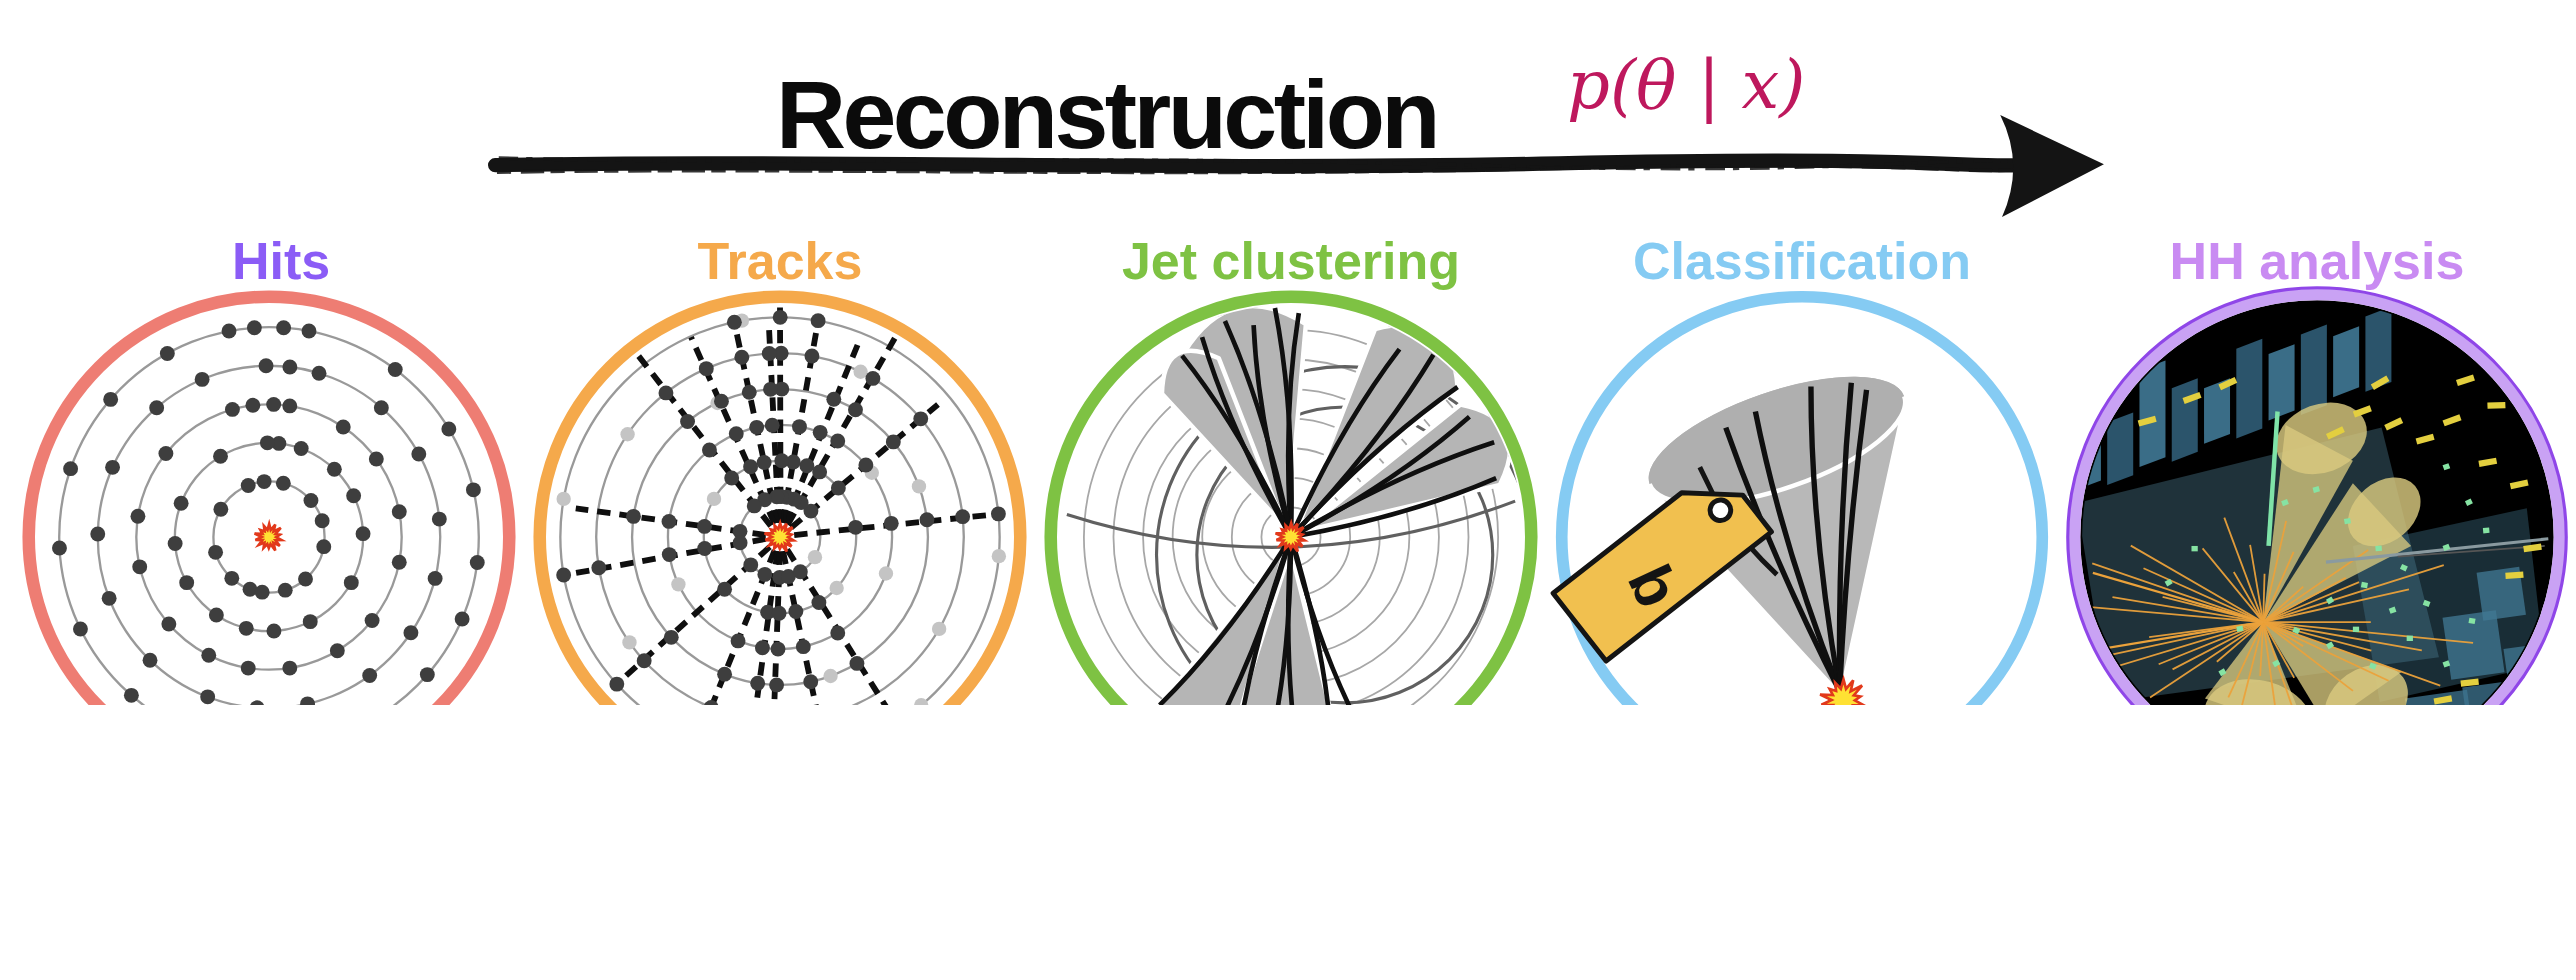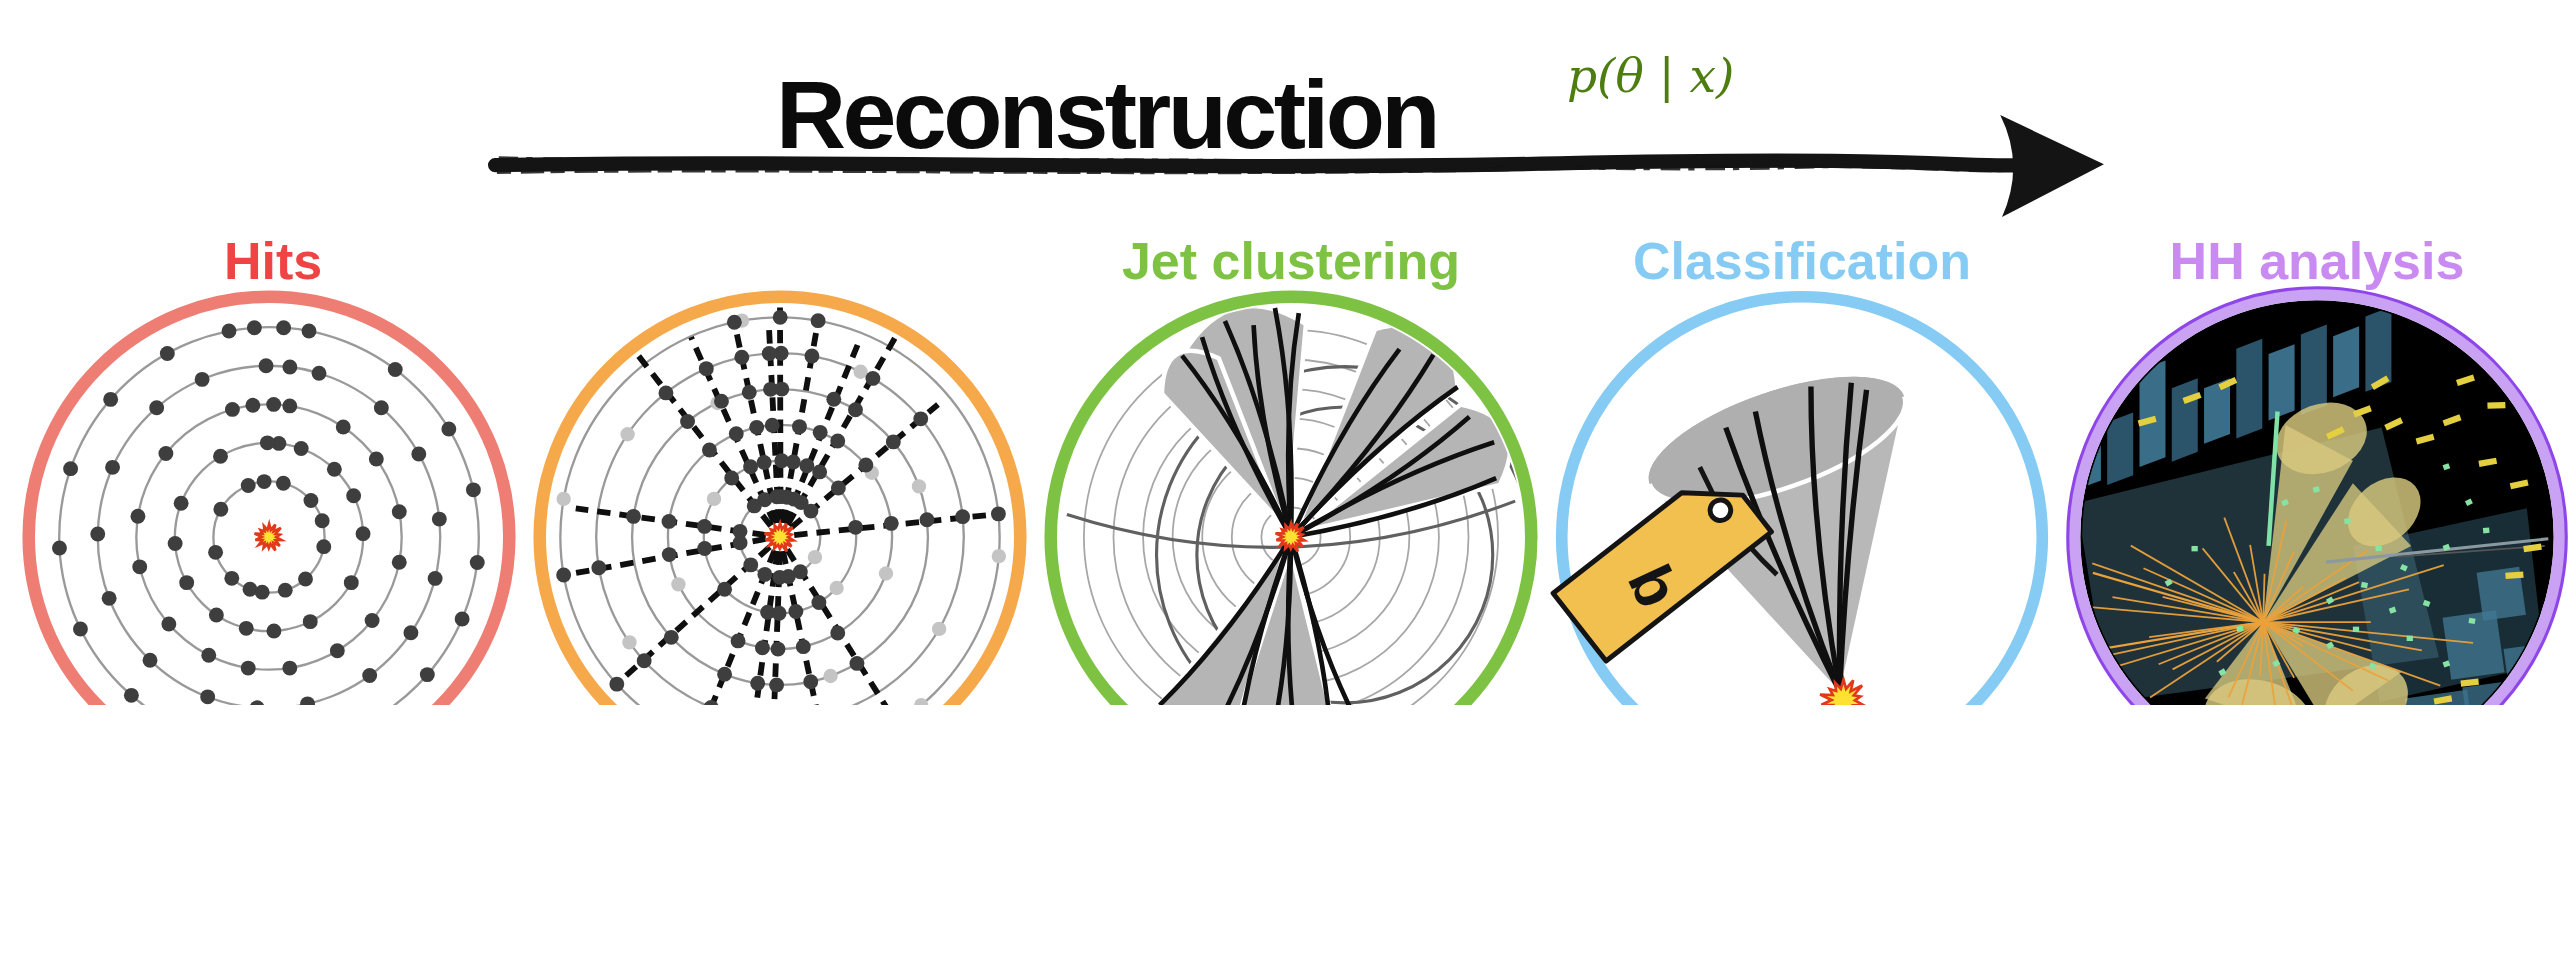--- a/index.html
+++ b/index.html
@@ -6,21 +6,21 @@
   #canvas{
     position:relative;width:2576px;height:705px;background:#ffffff;overflow:hidden;
     font-family:"Liberation Sans", sans-serif;
   }
   .title{
     position:absolute;left:776px;top:66px;font-size:97px;font-weight:bold;
     letter-spacing:-3.6px;color:#0b0b0b;line-height:1;white-space:nowrap;
   }
   .formula{
     position:absolute;left:1567px;top:52px;font-family:"DejaVu Serif", serif;
-    font-style:italic;font-size:47px;color:#4d7c0f;line-height:1;white-space:nowrap;
+    font-style:italic;font-size:67px;color:#be185d;line-height:1;white-space:nowrap;
   }
   .arrow-svg{position:absolute;left:484px;top:99px;}
   .stage-label{
     position:absolute;top:235px;width:538px;text-align:center;
     font-size:52px;font-weight:bold;line-height:1;white-space:nowrap;
   }
   .stage-svg{position:absolute;top:277px;}
   .nn-svg{position:absolute;top:776px;}
 </style>
 </head>
@@ -33,21 +33,22 @@
 
   <svg class="arrow-svg" width="1640" height="143" viewBox="0 0 1830 160">
     <g>
       <path d="M10,74 C350,67 800,81 1200,72 S1660,77 1715,74" fill="none" stroke="#141414" stroke-width="16" stroke-linecap="round"></path>
       <path d="M14,66 C300,74 700,62 1100,74 S1600,66 1712,70" fill="none" stroke="#141414" stroke-width="4" stroke-dasharray="22 9 7 12" opacity="0.85"></path>
       <path d="M12,82 C340,76 760,88 1180,78 S1640,84 1710,79" fill="none" stroke="#141414" stroke-width="4" stroke-dasharray="16 11 26 7" opacity="0.85"></path>
     </g>
     <path d="M1694,18 L1810,73 L1696,132 Q1722,74 1694,18 Z" fill="#141414"></path>
   </svg>
 
-  <div class="stage-label" style="left: 4px; color: #ef4444;">Hits</div>
+  <div class="stage-label" style="left: 12px; color: #8b5cf6;">Hits</div>
+  <div class="stage-label" style="left: 511px; color: rgb(245, 169, 75);">Tracks</div>
   <div class="stage-label" style="left: 1533px; color: rgb(133, 203, 243);">Classification</div>
   <div class="stage-label" style="left: 1022px; color: rgb(126, 194, 67);">Jet clustering</div>
   <div class="stage-label" style="left: 2048px; color: rgb(201, 139, 242);">HH analysis</div>
 
   <svg id="svg-hits" class="stage-svg" style="left:9px" width="520" height="520" viewBox="0 0 580 580">
       <circle cx="290" cy="290" r="268" fill="none" stroke="#EE7D73" stroke-width="14"></circle>
       <g>
         <circle cx="290" cy="290" r="62" fill="none" stroke="#999999" stroke-width="2.6"></circle>
         <circle cx="290" cy="290" r="105" fill="none" stroke="#999999" stroke-width="2.6"></circle>
         <circle cx="290" cy="290" r="148" fill="none" stroke="#999999" stroke-width="2.6"></circle>

